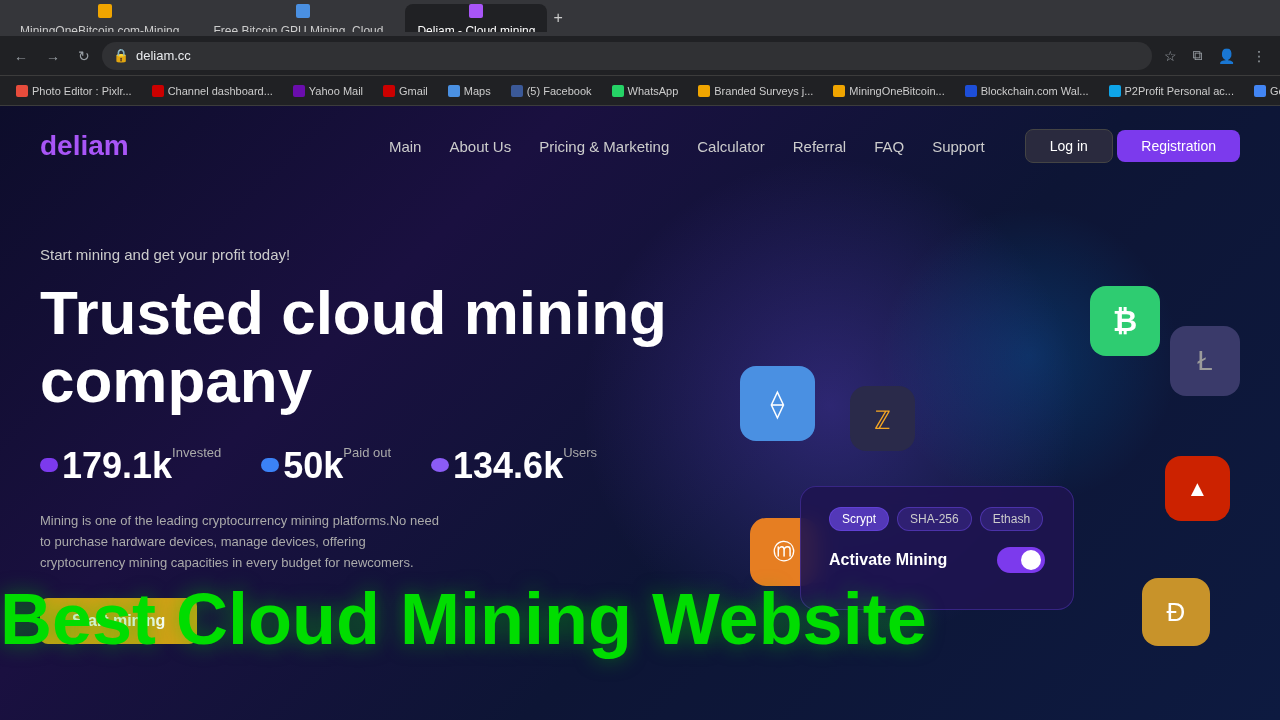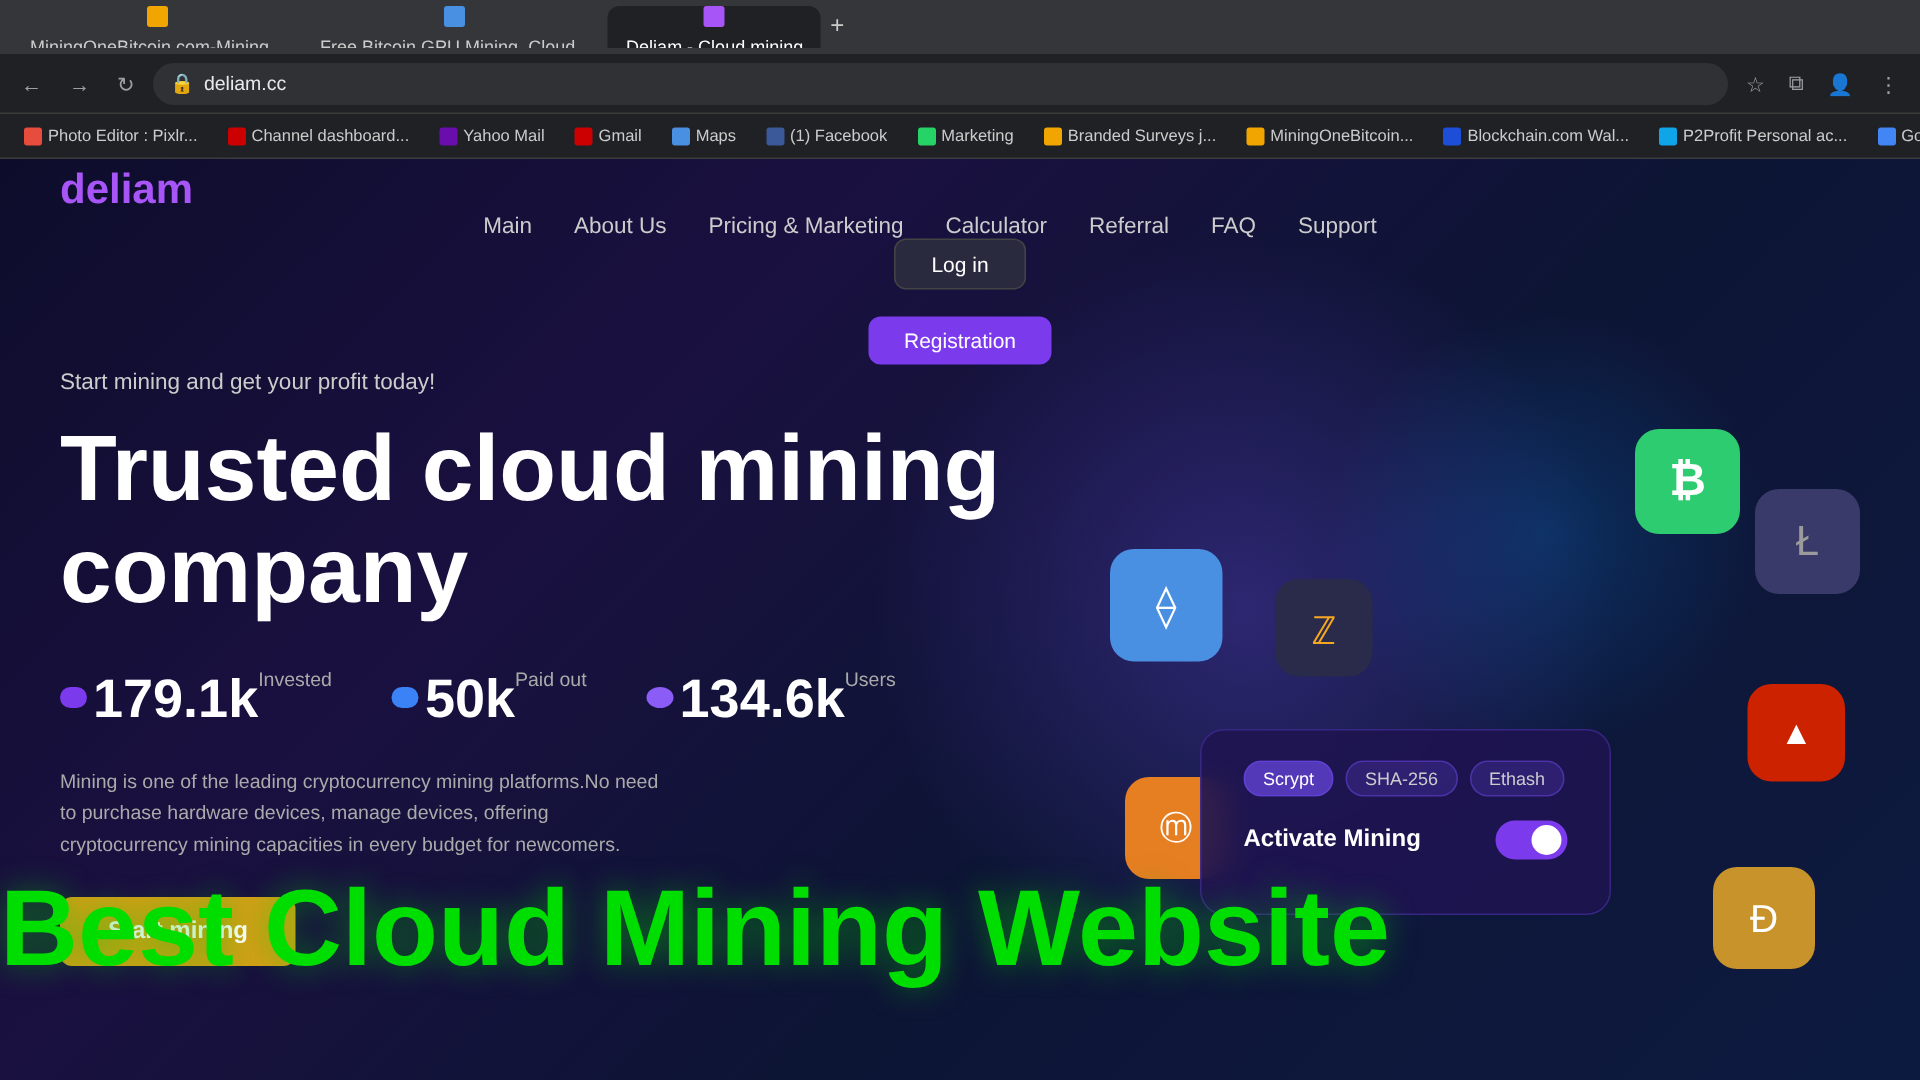--- a/index.html
+++ b/index.html
@@ -26,21 +26,21 @@
     .bk-favicon { width: 12px; height: 12px; border-radius: 2px; }
 
     
     .website { width: 1280px; height: 614px; background: linear-gradient(135deg, #0d0d2b 0%, #1a1040 30%, #0d1535 60%, #0d1a40 100%); position: relative; overflow: hidden; }
 
     
     .bg-orb { position: absolute; width: 500px; height: 500px; border-radius: 50%; background: radial-gradient(circle, rgba(120, 80, 255, 0.3) 0%, transparent 70%); right: 200px; top: 50px; }
     .bg-orb2 { position: absolute; width: 300px; height: 300px; border-radius: 50%; background: radial-gradient(circle, rgba(0, 150, 255, 0.2) 0%, transparent 70%); right: 100px; top: 100px; }
 
     
-    .nav { display: flex; align-items: center; padding: 4px 40px; height: 80px; position: relative; z-index: 10; flex-direction: column; }
+    .nav { display: flex; align-items: center; padding: 4px 40px; height: 80px; position: relative; z-index: 10; }
     .logo { font-size: 28px; font-weight: bold; color: #a855f7; margin-right: auto; }
     .logo span { color: #fff; }
     .nav-links { display: flex; align-items: center; gap: 28px; margin-right: 40px; }
     .nav-link { color: #ccc; font-size: 15px; text-decoration: none; cursor: pointer; }
     .btn-login { background: #2a2a3e; border: 1px solid #444; color: #fff; padding: 8px 24px; border-radius: 8px; font-size: 14px; cursor: pointer; }
     .btn-register { background: #7c3aed; border: none; color: #fff; padding: 8px 24px; border-radius: 8px; font-size: 14px; cursor: pointer; }
 
     
     .hero { padding: 40px 40px 0; position: relative; z-index: 5; }
     .hero-subtitle { color: #ccc; font-size: 15px; margin-bottom: 16px; margin-top: 20px; }
@@ -138,25 +138,25 @@
     <div class="bookmark-item">
       <div class="bk-favicon" style="background:#cc0000;"></div>
       <span>Gmail</span>
     </div>
     <div class="bookmark-item">
       <div class="bk-favicon" style="background:#4a90e2;"></div>
       <span>Maps</span>
     </div>
     <div class="bookmark-item">
       <div class="bk-favicon" style="background:#3b5998;"></div>
-      <span>(1) Facebook</span>
+      <span>(5) Facebook</span>
     </div>
     <div class="bookmark-item">
       <div class="bk-favicon" style="background:#25d366;"></div>
-      <span>Marketing</span>
+      <span>WhatsApp</span>
     </div>
     <div class="bookmark-item">
       <div class="bk-favicon" style="background:#f0a500;"></div>
       <span>Branded Surveys j...</span>
     </div>
     <div class="bookmark-item">
       <div class="bk-favicon" style="background:#f0a500;"></div>
       <span>MiningOneBitcoin...</span>
     </div>
     <div class="bookmark-item">

